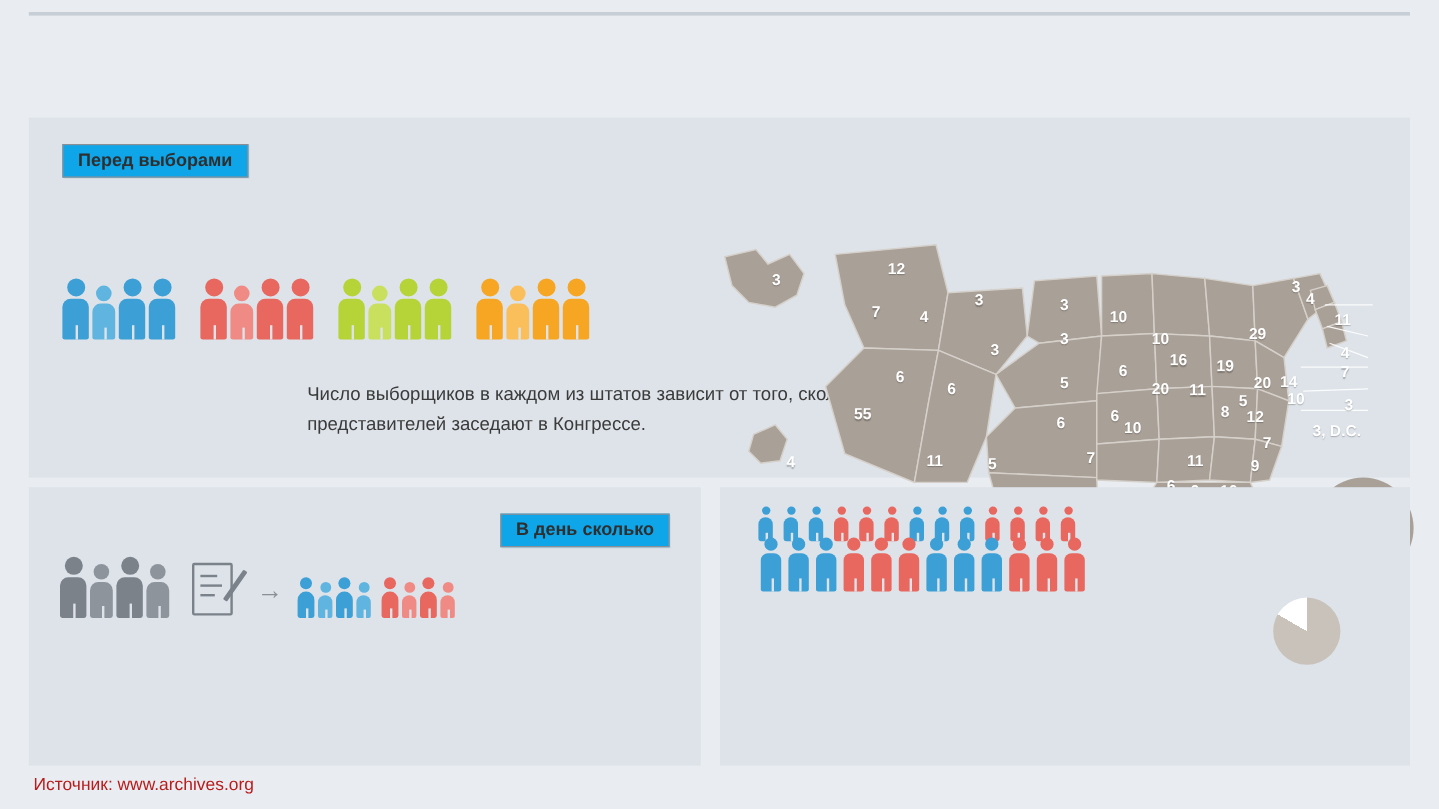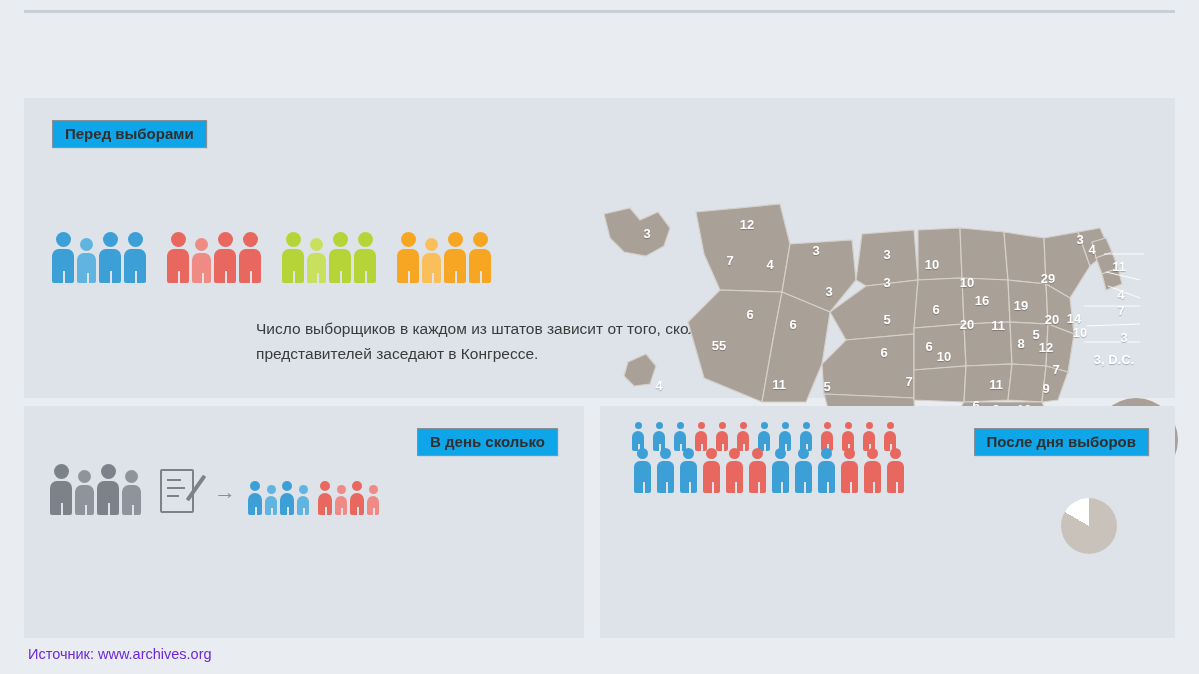--- a/index.html
+++ b/index.html
@@ -105,21 +105,21 @@
   }
   .pie-wedge{
     position:absolute;
     width:56px;height:56px;border-radius:50%;
     background:conic-gradient(#c9c2ba 0deg 300deg, #ffffff 300deg 360deg);
   }
 
   
   .source{
     position:absolute;left:28px;top:636px;
-    font-size:14.5px;color:#6d28d9;
+    font-size:14.5px;color:#b91c1c;
   }
 
   .arrow{
     font-size:22px;color:#8a8f96;
   }
 
   .ballot{
     width:30px;height:40px;border:2px solid #7b828a;background:#dde3e9;
     position:relative;border-radius:2px;
   }
@@ -461,23 +461,20 @@
             <div class="body" style="width:12px;height:19px;background:#f08a84;margin-top:2px;">
               <div class="legs" style="height:7px;"></div>
             </div>
           </div>
       </div>
     </div>
 
   </div>
 
   <div class="panel" id="panel-bottom-right">
-    <div style="position:absolute;right:26px;top:22px;">
-      <span class="label-box">После дня выборов</span>
-    </div>
 
     <div id="crowd" style="position:absolute;left:28px;top:14px;width:290px;height:92px;">
         <div style="position: absolute; left: 4px; top: 2px;">
           <div style="width: 7px; height: 7px; border-radius: 50%; background: rgb(60, 159, 214); margin: 0px auto;"></div>
           <div style="position: relative; width: 12px; height: 20px; background: rgb(60, 159, 214); border-radius: 6px 6px 2px 2px; margin-top: 2px;">
             <div style="position: absolute; bottom: 0px; left: 50%; width: 2px; height: 7px; background: rgb(221, 227, 233);"></div>
           </div>
         </div>
         <div style="position: absolute; left: 25px; top: 2px;">
           <div style="width: 7px; height: 7px; border-radius: 50%; background: rgb(60, 159, 214); margin: 0px auto;"></div>

